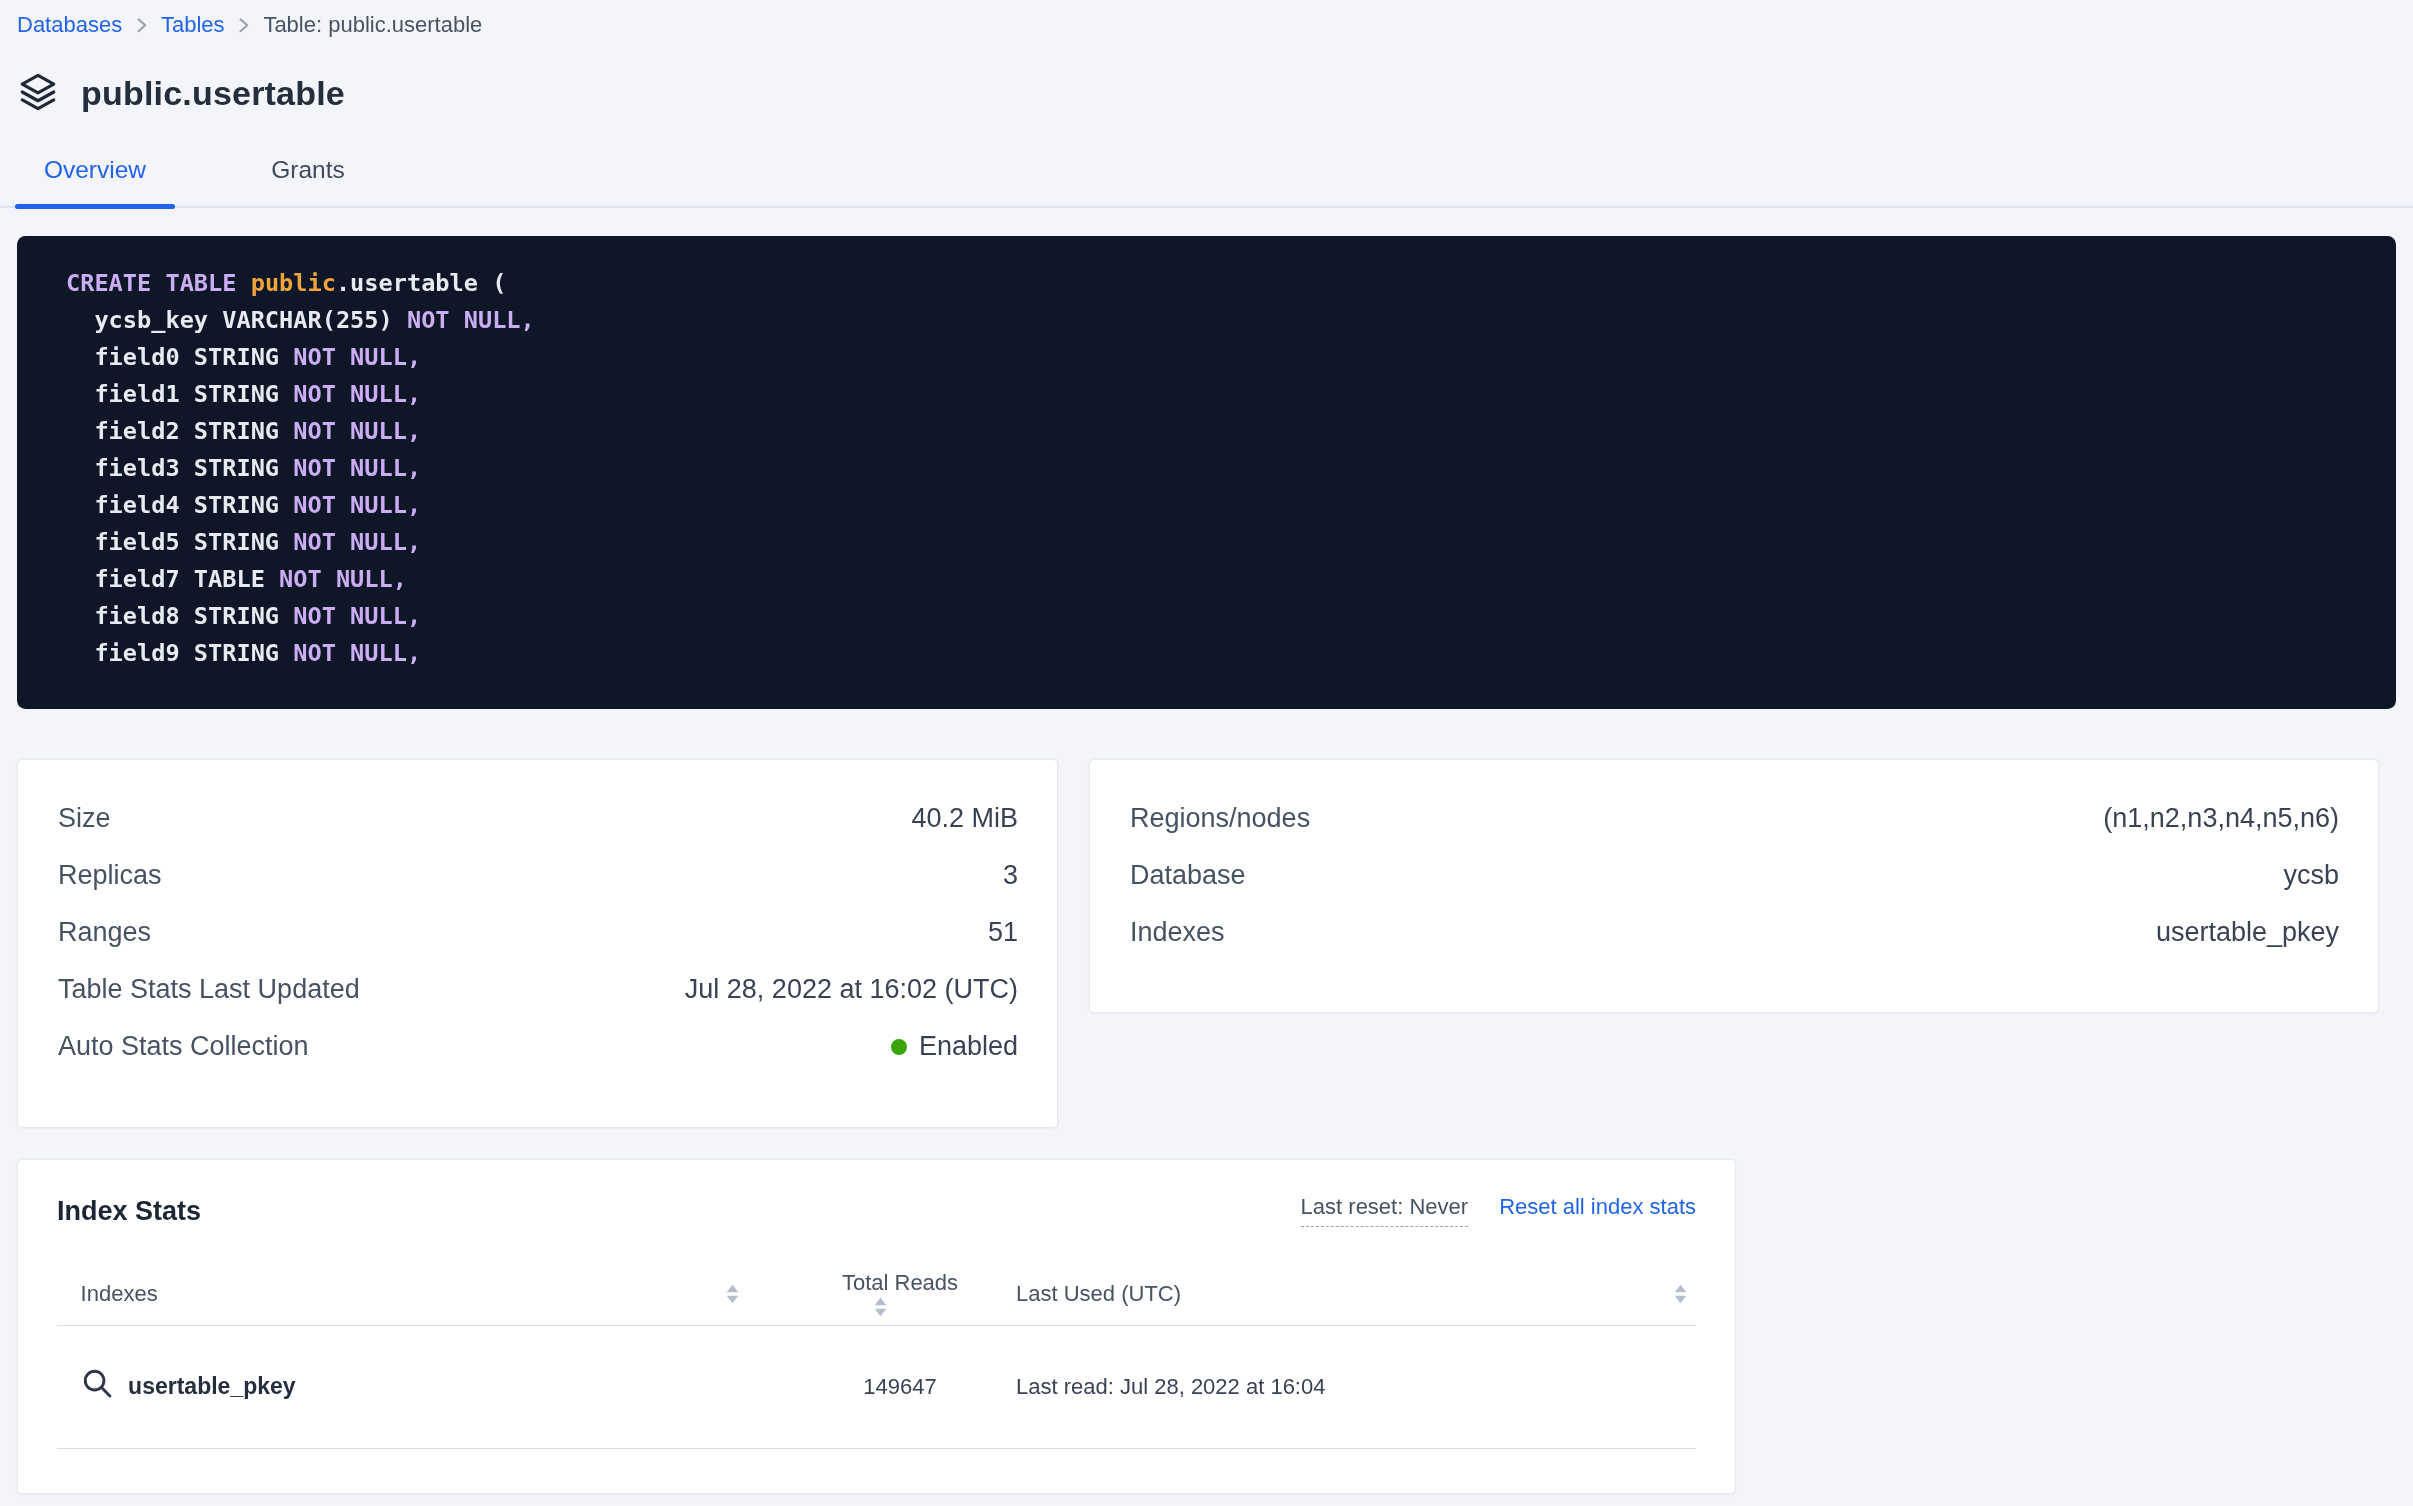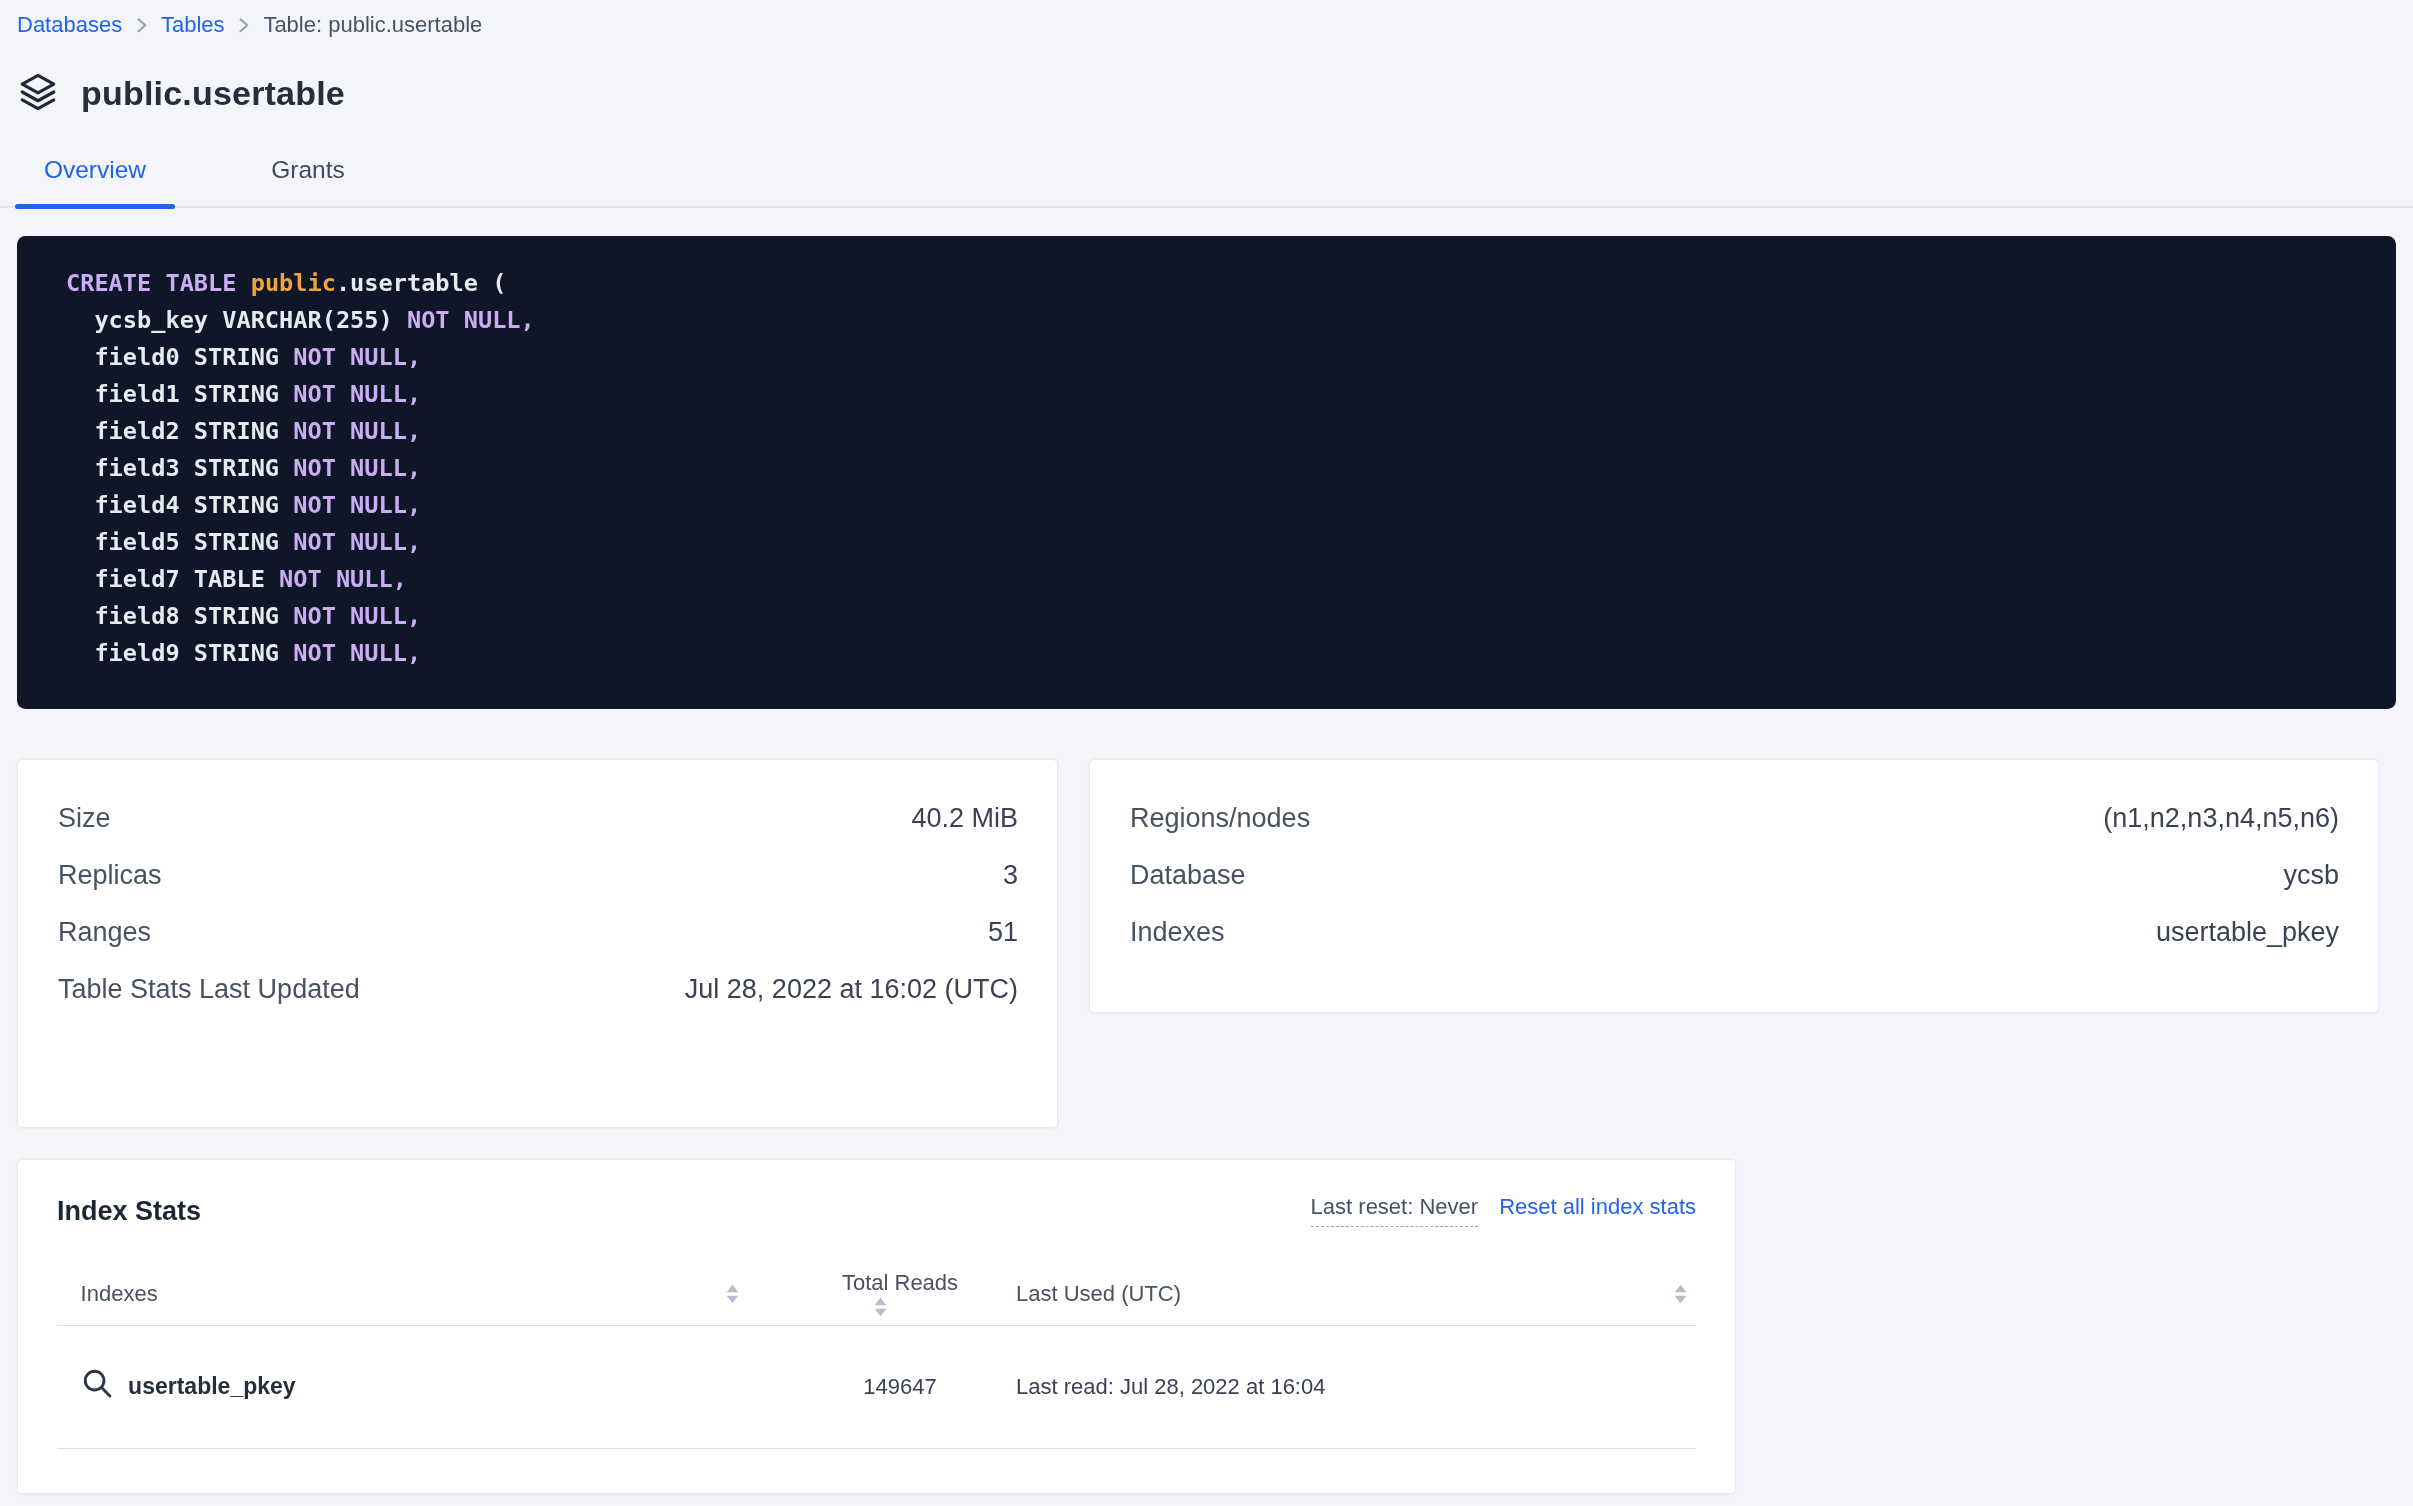--- a/index.html
+++ b/index.html
@@ -64,21 +64,21 @@
   .stat-label { color:#475262; }
   .stat-value { color:#3a4254; display:flex; align-items:center; gap:11.8px; }
   .status-dot { width:16px; height:16px; border-radius:50%; background:#39a406; display:inline-block; }
 
   
   .index-card { margin:31px 17px 0 17px; width:1719px; height:335px; padding:0 39px; }
   .index-head { display:flex; justify-content:space-between; align-items:flex-end; padding-top:34px; }
   .index-title { font-size:27px; font-weight:700; color:#1c2634; }
   .index-head-right { display:flex; align-items:baseline; font-size:22px; }
   .last-reset { color:#475262; border-bottom:1.7px dashed #9aa3b4; padding-bottom:5.9px; cursor:default; }
-  .reset-link { color:#2264e8; margin-left:21px; cursor:pointer; text-decoration:none; }
+  .reset-link { color:#2264e8; margin-left:31px; cursor:pointer; text-decoration:none; }
 
   .itable { margin-top:37px; font-size:22px; }
   .itable-header { display:flex; align-items:center; height:62px; border-bottom:1.7px solid #d9dde6; color:#475262; }
   .itable-row { display:flex; align-items:center; height:123px; border-bottom:1.7px solid #d9dde6; }
   .col-1 { width:727px; display:flex; align-items:center; justify-content:space-between; padding-left:23.6px; }
   .col-2 { width:232px; display:flex; align-items:center; justify-content:flex-end;flex-direction:column; }
   .col-3 { flex:1; display:flex; align-items:center; justify-content:space-between; }
   .sort-caret { display:flex; flex-direction:column; align-items:center; cursor:pointer; }
   .caret-m1 { margin-right:44px; }
   .caret-m2 { margin-right:39px; }
@@ -149,20 +149,27 @@
       <span class="stat-value">3</span>
     </div>
     <div class="stat-row">
       <span class="stat-label">Ranges</span>
       <span class="stat-value">51</span>
     </div>
     <div class="stat-row">
       <span class="stat-label">Table Stats Last Updated</span>
       <span class="stat-value">Jul 28, 2022 at 16:02 (UTC)</span>
     </div>
+    <div class="stat-row">
+      <span class="stat-label">Auto Stats Collection</span>
+      <span class="stat-value">
+        <span class="status-dot"></span>
+        <span>Enabled</span>
+      </span>
+    </div>
   </div>
 
   <div class="card stat-card card-right">
     <div class="stat-row">
       <span class="stat-label">Regions/nodes</span>
       <span class="stat-value">(n1,n2,n3,n4,n5,n6)</span>
     </div>
     <div class="stat-row">
       <span class="stat-label">Database</span>
       <span class="stat-value">ycsb</span>

